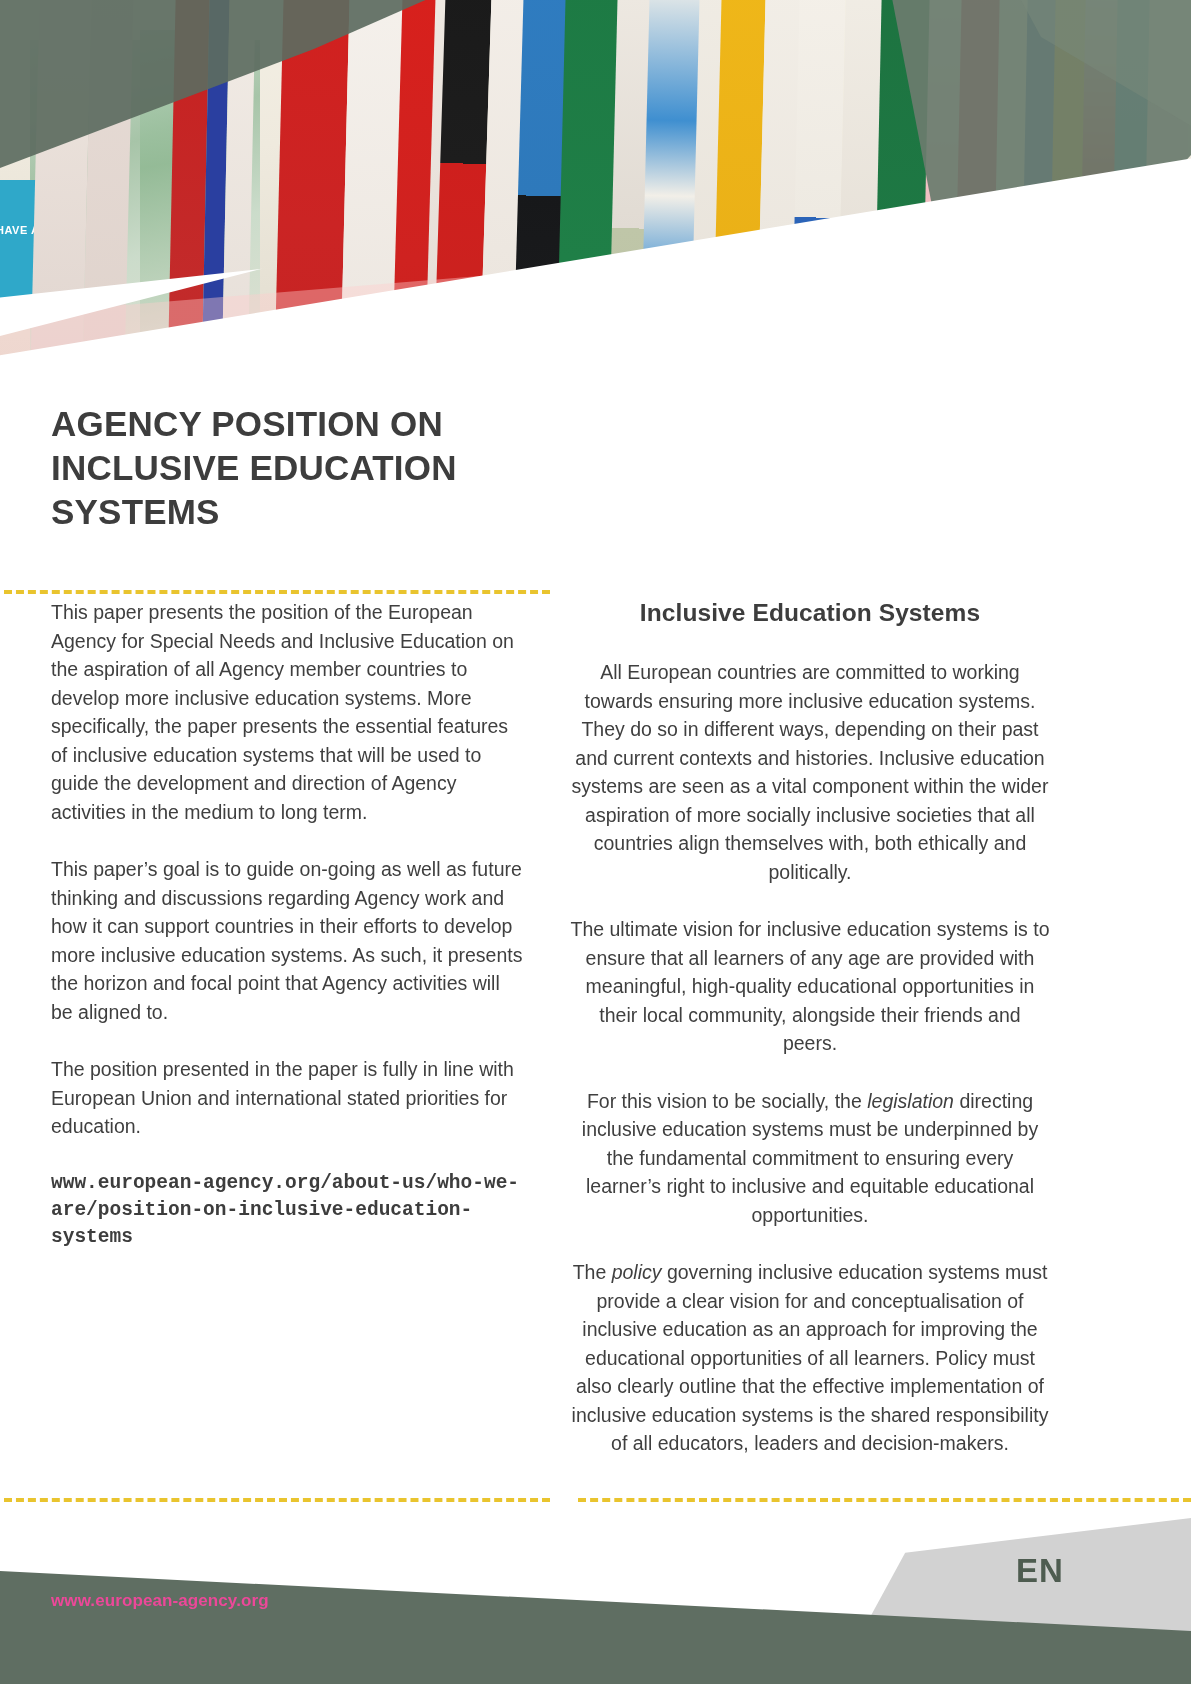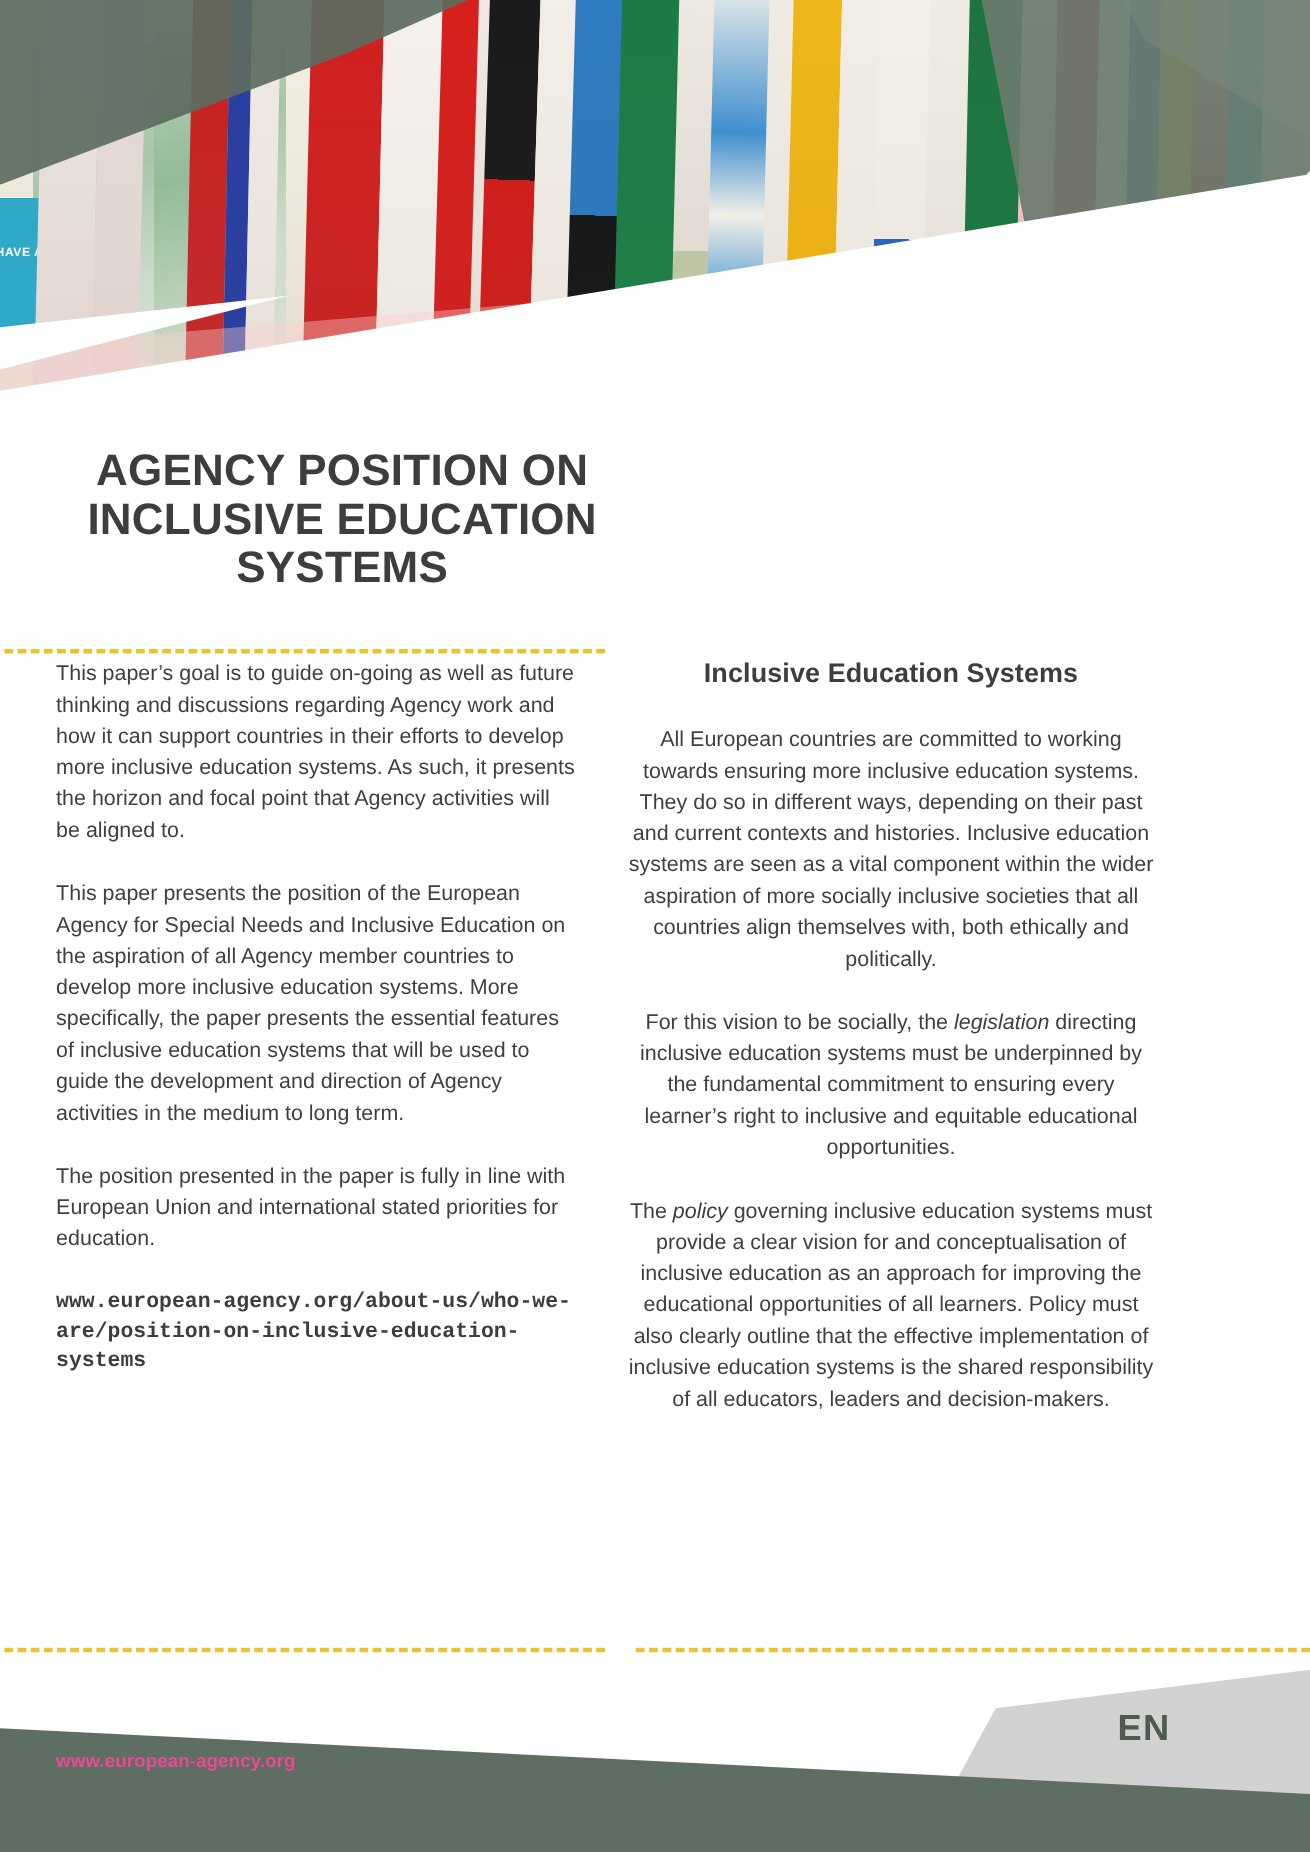--- a/index.html
+++ b/index.html
@@ -143,27 +143,26 @@
     width: 180px; height: 200px;
     background: #ffffff;
   }
 
   
   .title {
     position: absolute;
     left: 51px;
     top: 379px;
     width: 520px;
-    font-size: 40px;
+    font-size: 35px;
     line-height: 44px;
     font-weight: bold;
     color: #3d3d3d;
     letter-spacing: .2px;
     font-family: "Liberation Sans", sans-serif;
-    text-align: center;
   }
 
   
   .dash-rule {
     position: absolute;
     height: 0;
     border-top: 4px dashed #e9c42e;
   }
   .dash-title { left: 4px;  top: 590px; width: 546px; }
   .dash-left  { left: 4px;  top: 1498px; width: 546px; }
@@ -286,30 +285,31 @@
     <div class="hero-white-wedge"></div>
     <div class="hero-white-wedge2"></div>
     <div class="hero-right-clip"></div>
   </div>
 
   <h1 class="title">AGENCY POSITION ON INCLUSIVE EDUCATION SYSTEMS</h1>
 
   <div class="dash-rule dash-title"></div>
 
   <div class="col col-left">
+    <p>This paper presents the position of the European Agency for Special Needs and Inclusive Education on the aspiration of all Agency member countries to develop more inclusive education systems. More specifically, the paper presents the essential features of inclusive education systems that will be used to guide the development and direction of Agency activities in the medium to long term.</p>
     <p>This paper’s goal is to guide on-going as well as future thinking and discussions regarding Agency work and how it can support countries in their efforts to develop more inclusive education systems. As such, it presents the horizon and focal point that Agency activities will be aligned to.</p>
-    <p>This paper presents the position of the European Agency for Special Needs and Inclusive Education on the aspiration of all Agency member countries to develop more inclusive education systems. More specifically, the paper presents the essential features of inclusive education systems that will be used to guide the development and direction of Agency activities in the medium to long term.</p>
     <p>The position presented in the paper is fully in line with European Union and international stated priorities for education.</p>
     <p class="url">www.european-agency.org/about-us/who-we-are/position-on-inclusive-education-systems</p>
   </div>
 
   <div class="col col-right">
     <h2>Inclusive Education Systems</h2>
     <div>
         <p><span>All European countries are committed to working towards ensuring more inclusive education systems. They do so in different ways, depending on their past and current contexts and histories. Inclusive education systems are seen as a vital component within the wider aspiration of more socially inclusive societies that all countries align themselves with, both ethically and politically.</span></p>
+        <p><span>The ultimate vision for inclusive education systems is to ensure that all learners of any age are provided with meaningful, high-quality educational opportunities in their local community, alongside their friends and peers.</span></p>
         <p><span>For this vision to be socially, the </span><em>legislation</em><span> directing inclusive education systems must be underpinned by the fundamental commitment to ensuring every learner’s right to inclusive and equitable educational opportunities.</span></p>
         <p><span>The </span><em>policy</em><span> governing inclusive education systems must provide a clear vision for and conceptualisation of inclusive education as an approach for improving the educational opportunities of all learners. Policy must also clearly outline that the effective implementation of inclusive education systems is the shared responsibility of all educators, leaders and decision-makers.</span></p>
       </div>
   </div>
 
   <div class="dash-rule dash-left"></div>
   <div class="dash-rule dash-right"></div>
 
   <div class="footer-grey"></div>
   <div class="footer-green"></div>

